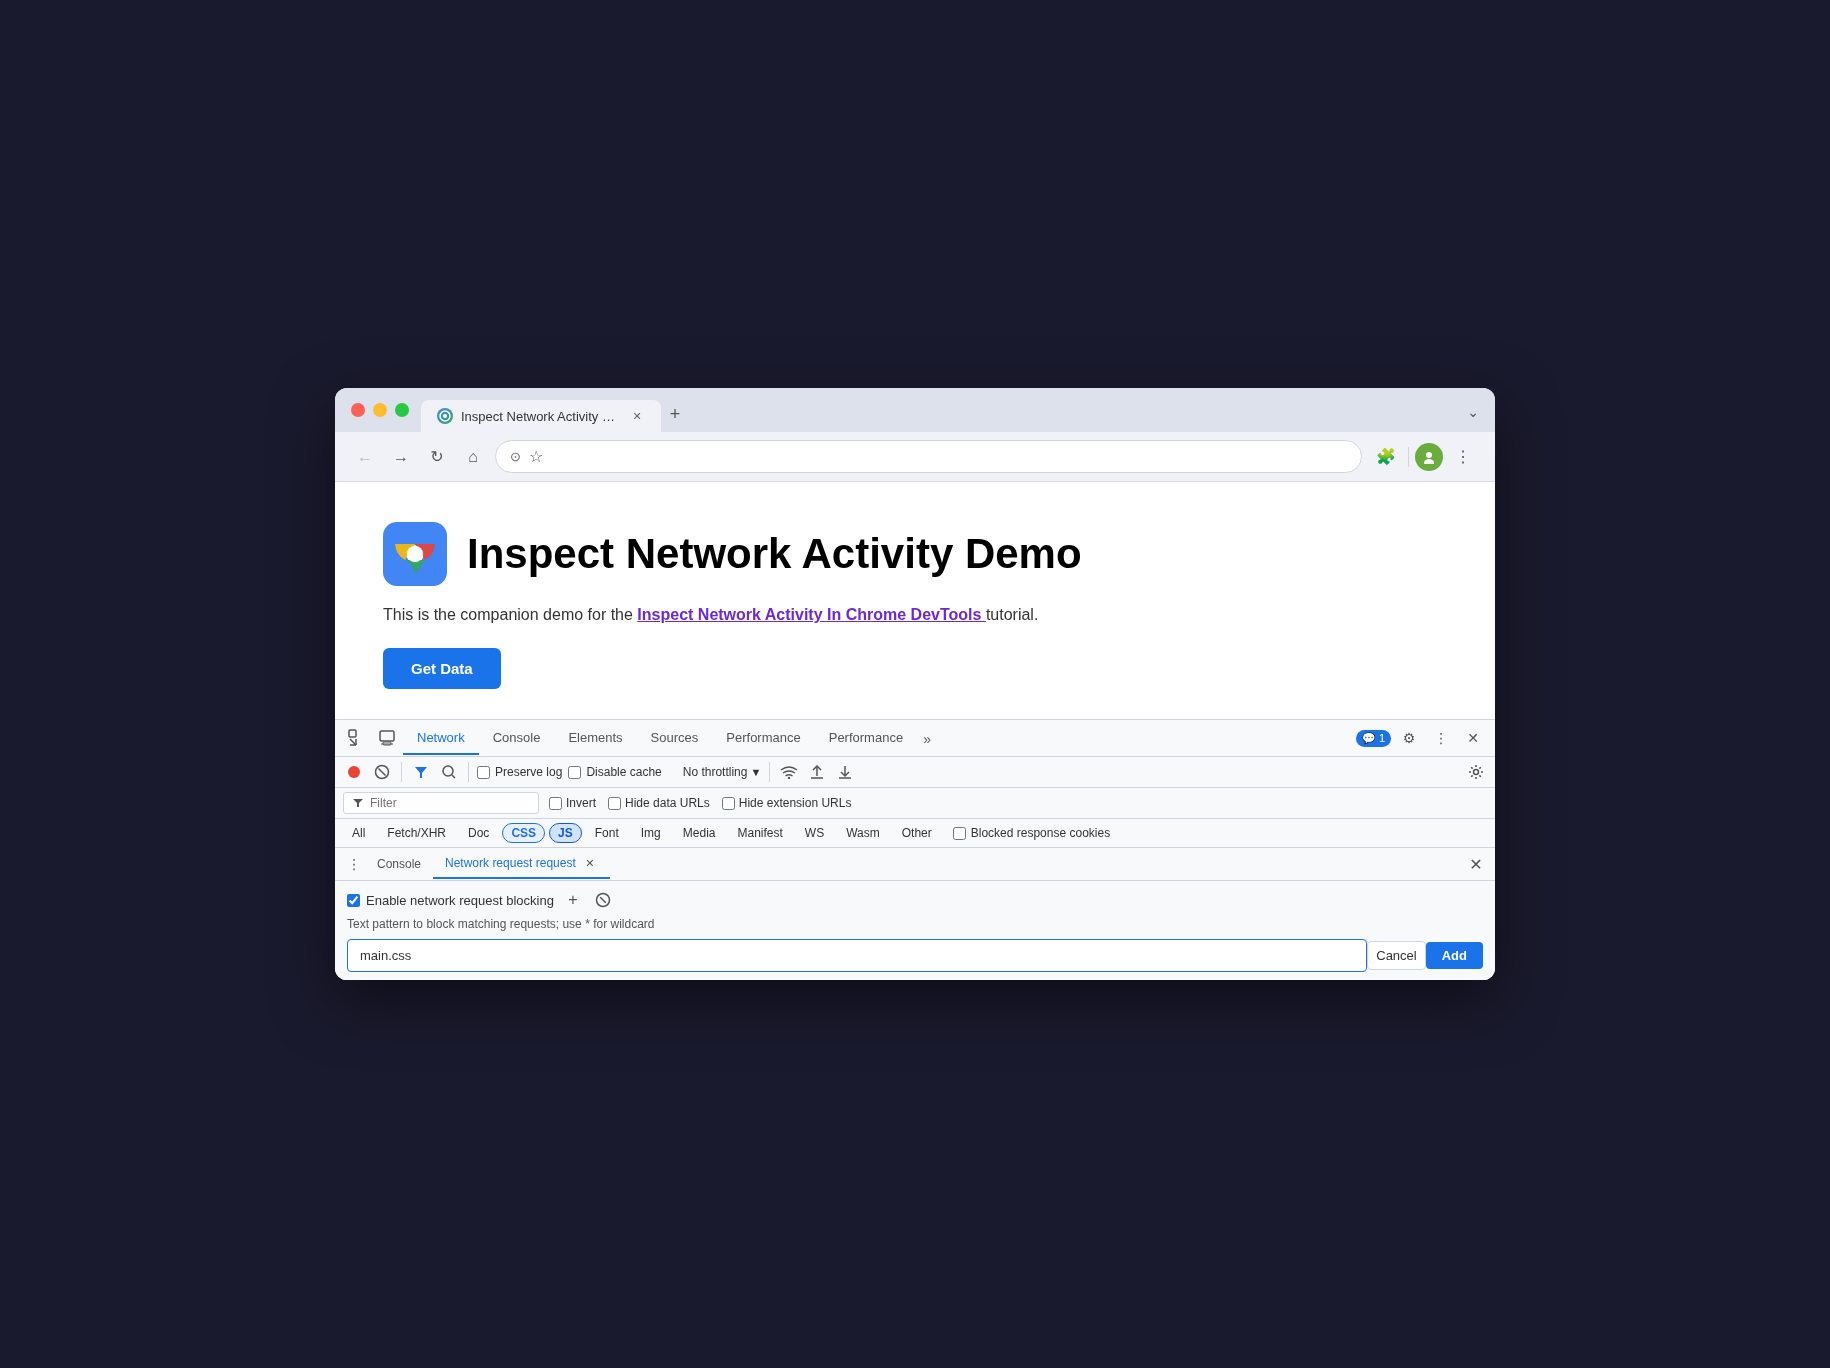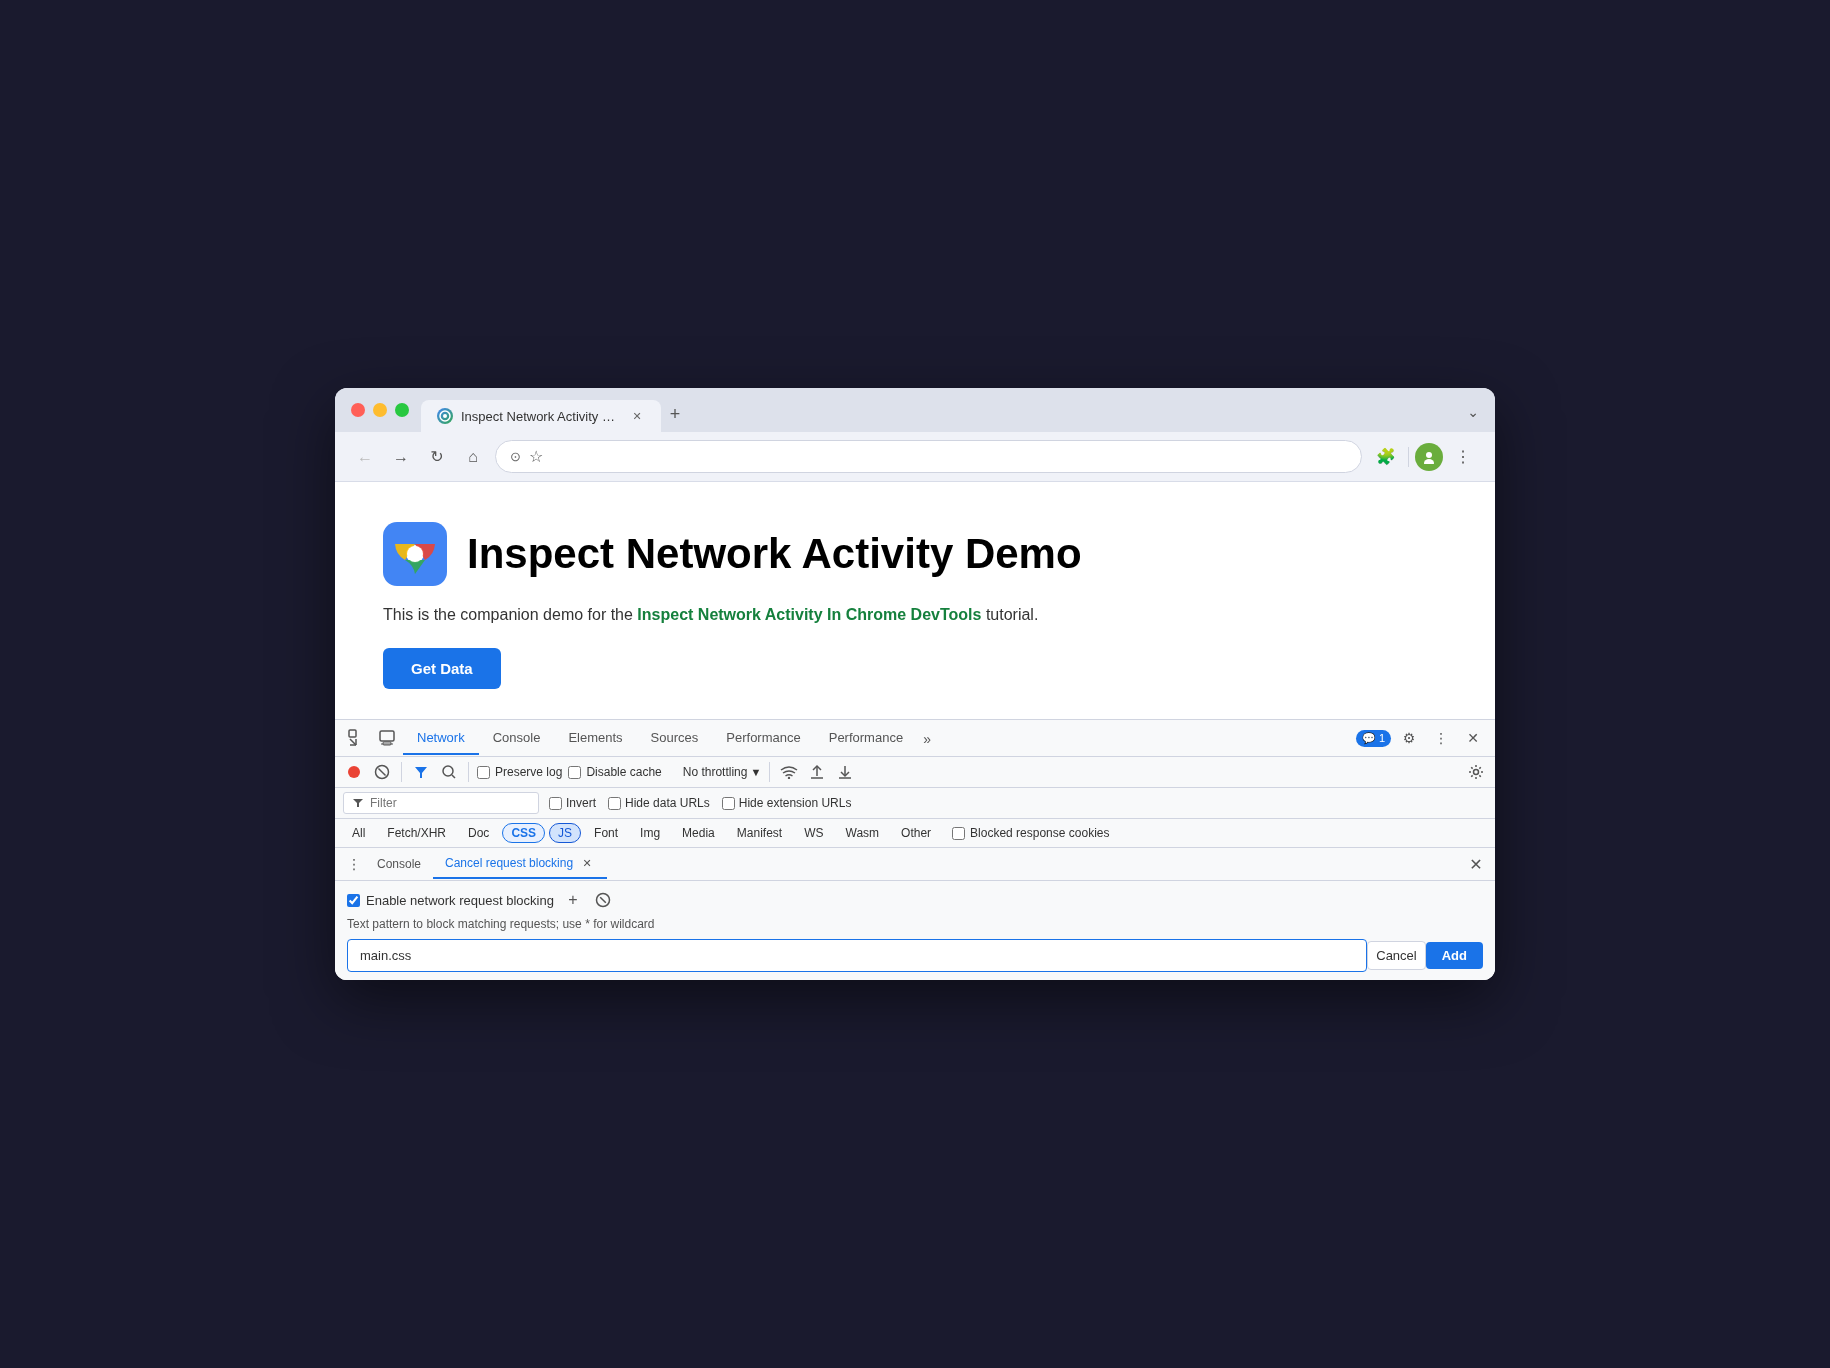--- a/index.html
+++ b/index.html
@@ -196,21 +196,22 @@
       font-size: 42px;
       font-weight: 700;
       color: #000;
     }
     .page-description {
       font-size: 16px;
       color: #333;
       margin-bottom: 24px;
     }
     .link-text {
-      color: #15803d;
+      color: #6d28d9;
+      text-decoration: underline;
       cursor: pointer;
       font-weight: 600;
     }
     .get-data-btn {
       background: #1a73e8;
       color: white;
       border: none;
       border-radius: 6px;
       padding: 12px 28px;
       font-size: 15px;
@@ -369,21 +370,21 @@
     .type-btn.selected {
       background: #e8f0fe;
       border-color: #1a73e8;
       color: #1a73e8;
       font-weight: 600;
     }
     .type-btn.highlighted {
       background: #d2e3fc;
       border-color: #1558d6;
       color: #1558d6;
-      font-weight: 400;
+      font-weight: 700;
     }
     .blocked-cookies {
       display: flex;
       align-items: center;
       gap: 5px;
       margin-left: 8px;
       font-size: 12px;
       color: #333;
     }
     .panel-tabs {
@@ -728,21 +729,21 @@
       <label class="blocked-cookies">
         <input type="checkbox" style="">
         <span>Blocked response cookies</span>
       </label>
     </div>
 
     <div class="panel-tabs">
       <div class="panel-menu-btn">⋮</div>
       <div class="panel-tab">Console</div>
       <div class="panel-tab active" style="display:flex;align-items:center;gap:6px;">
-        <span>Cancel request blocking</span>
+        <span>Network request request</span>
         <span class="panel-tab-close">✕</span>
       </div>
       <div class="panel-close">✕</div>
     </div>
 
     <div class="nrb-panel">
       <div class="nrb-header">
         <label class="nrb-checkbox">
           <input type="checkbox" checked="" style="accent-color: rgb(26, 115, 232);">
           <span>Enable network request blocking</span>

